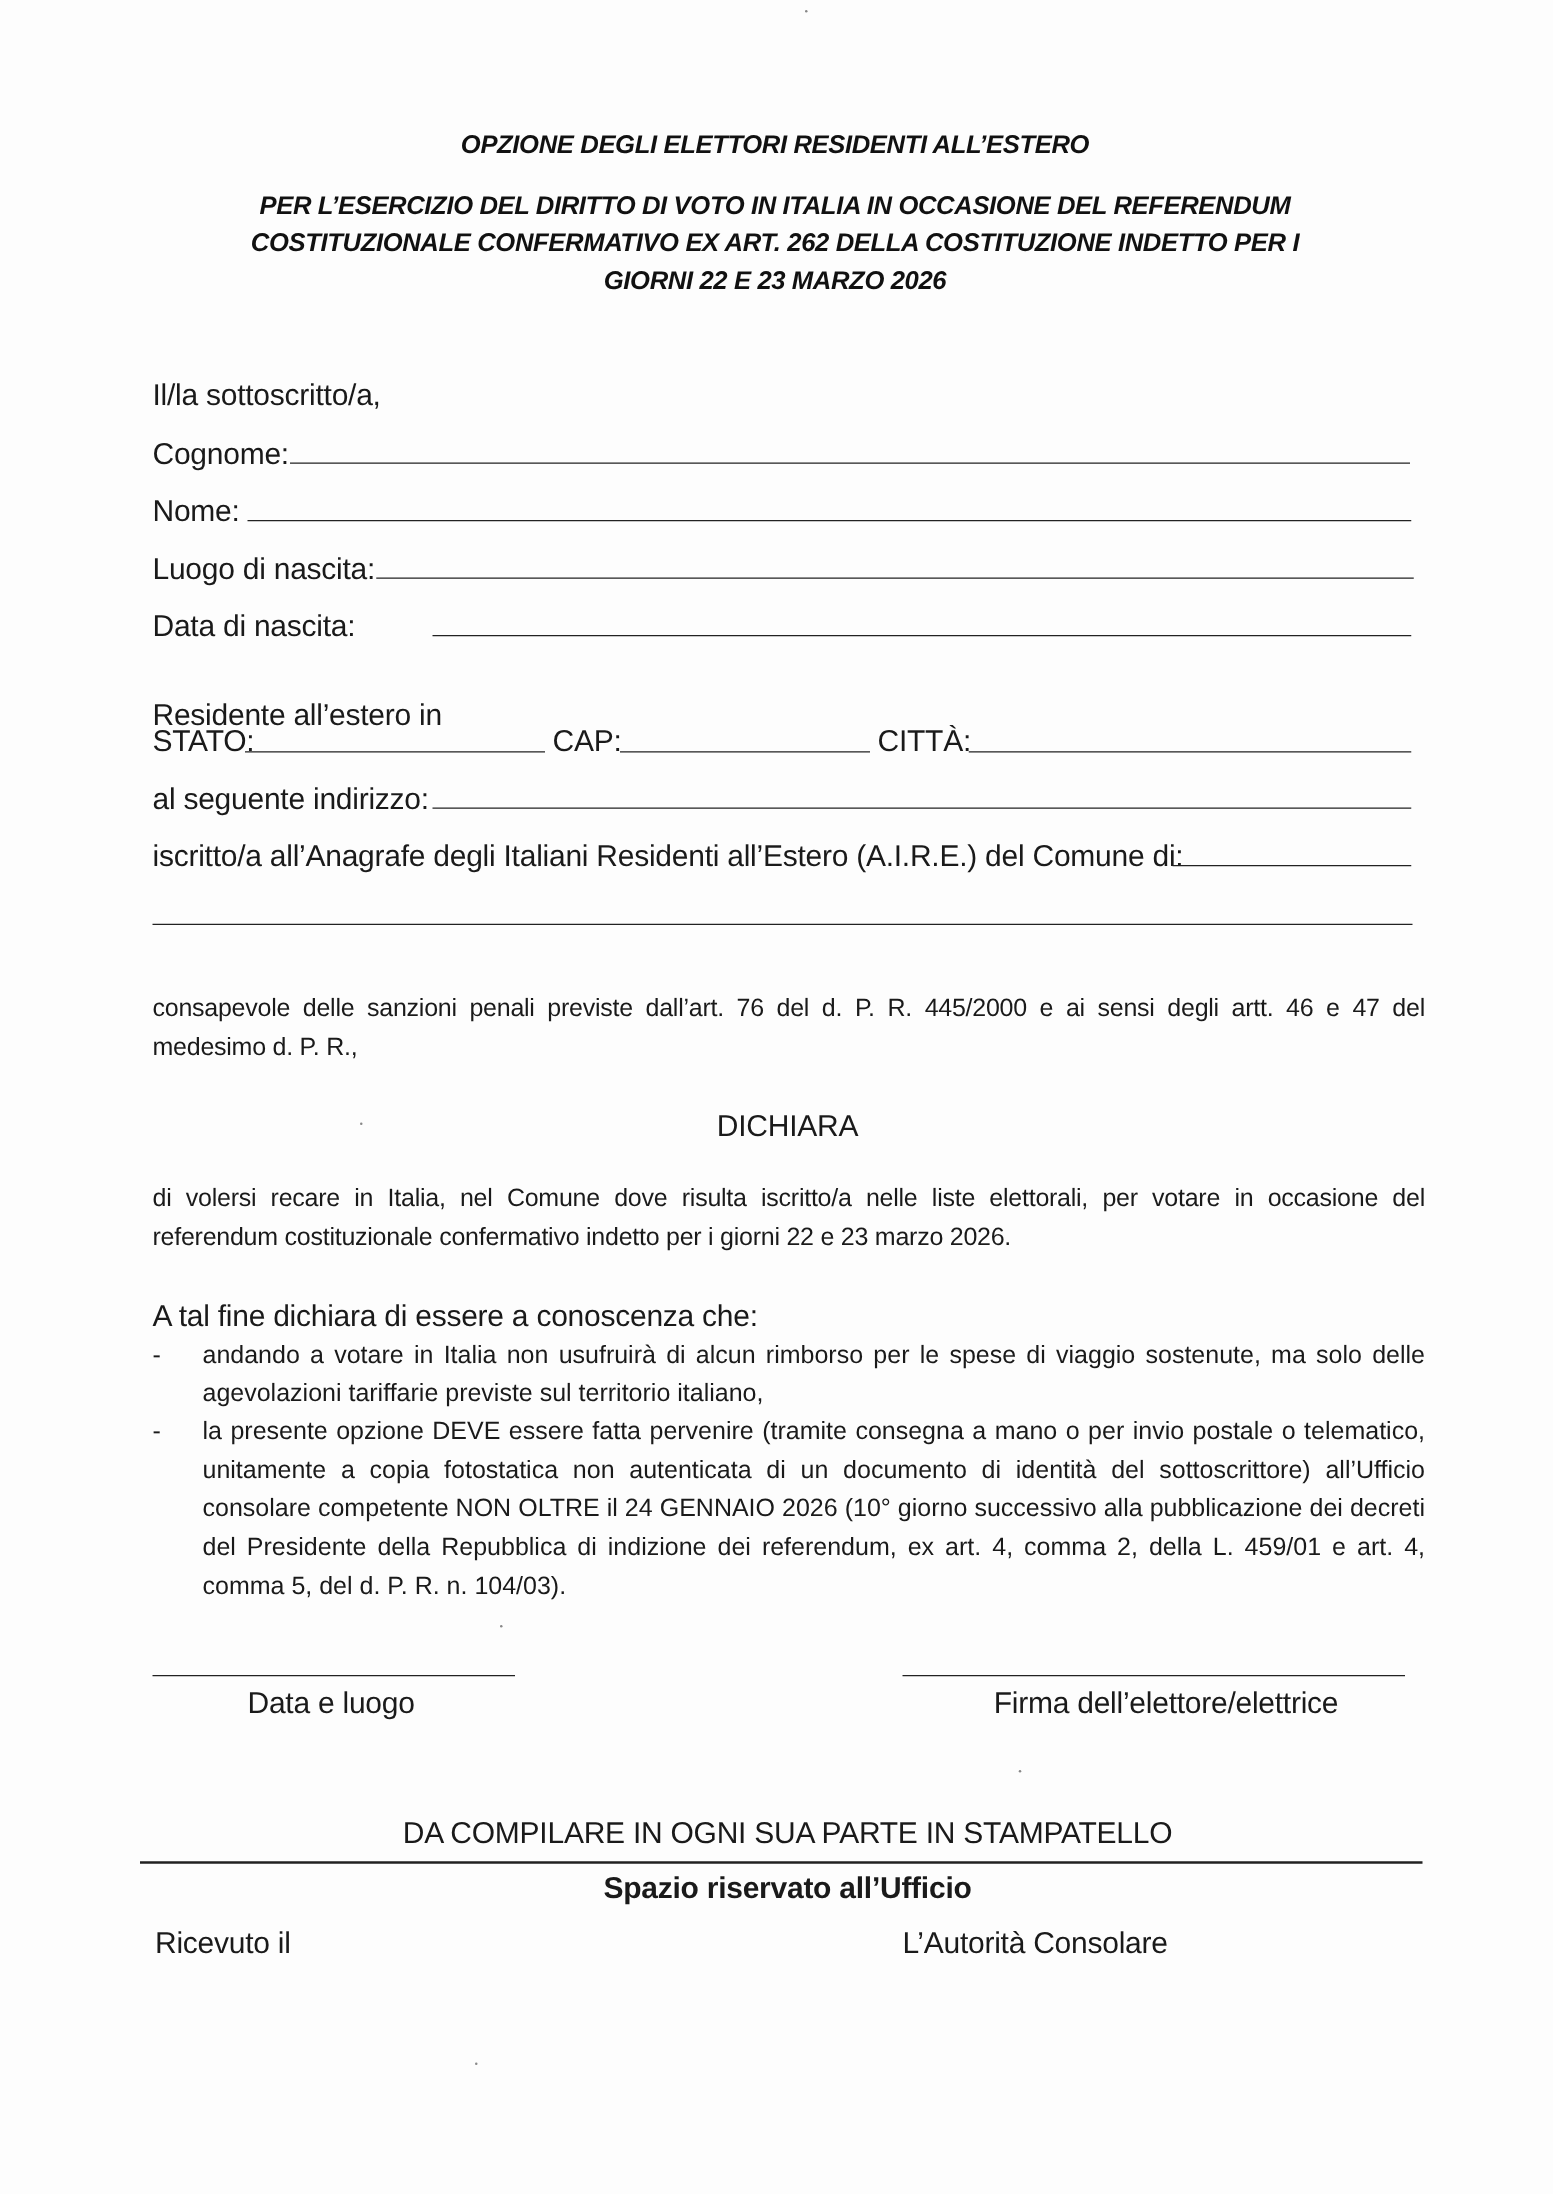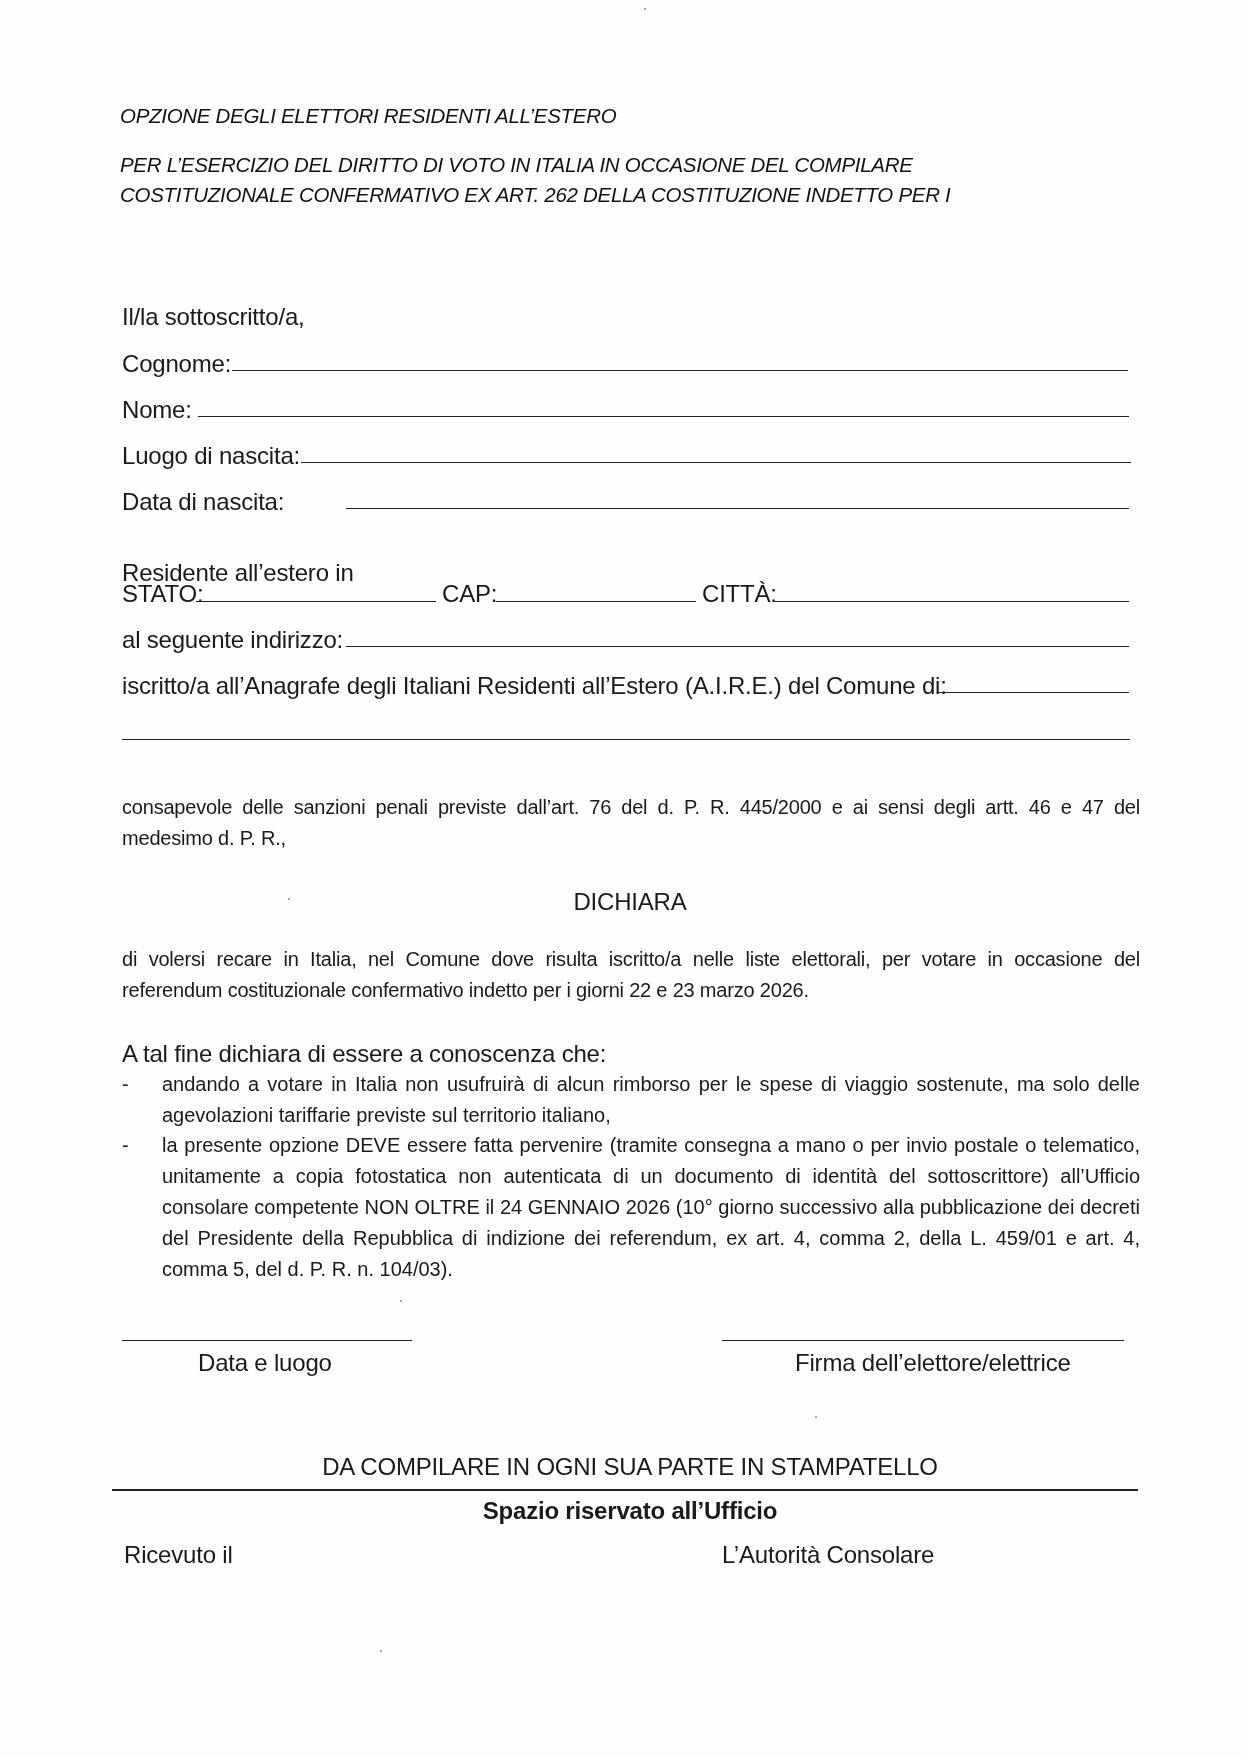--- a/index.html
+++ b/index.html
@@ -3,43 +3,44 @@
   <meta charset="utf-8">
   <style>
     html, body { margin: 0; padding: 0; }
     body {
       width: 1242px; height: 1755px; background: #fdfdfd; position: relative;
       font-family: "Liberation Sans", "DejaVu Sans", sans-serif; color: #1a1a1a;
       overflow: hidden;
     }
     .abs { position: absolute; }
     .title {
-      left: 120px; width: 1000px; font-weight: normal; font-style: italic;
+      left: 120px; width: 1000px; text-align: center; font-weight: bold; font-style: italic;
       font-size: 20.5px; letter-spacing: -0.3px; color: #111;
     }
     .t1 { top: 104px; }
     .t2 { top: 150px; line-height: 30px; }
     .txt { font-size: 24px; letter-spacing: -0.2px; }
     .line { border-bottom: 1.6px solid #222; height: 0; }
     .row { left: 122px; }
     .para { left: 122px; width: 1018px; font-size: 20px; line-height: 31px; text-align: justify; letter-spacing: -0.2px; }
     .bullet { left: 122px; width: 1018px; font-size: 20px; line-height: 31px; }
     .bullet .dash { position: absolute; left: 0; top: 0; }
     .bullet .btxt { margin-left: 40px; display: block; text-align: justify; }
     b { font-weight: normal; margin-top: 33px; }
     .center { text-align: center; }
     .dot { width: 2px; height: 2px; background: #888; border-radius: 1px; }
   </style>
 </head>
 <body>
 
 <div class="abs title t1">OPZIONE DEGLI ELETTORI RESIDENTI ALL’ESTERO</div>
 <div class="abs title t2">
-  <div>PER L’ESERCIZIO DEL DIRITTO DI VOTO IN ITALIA IN OCCASIONE DEL COMPILARE</div>
+  <div>PER L’ESERCIZIO DEL DIRITTO DI VOTO IN ITALIA IN OCCASIONE DEL REFERENDUM</div>
   <div>COSTITUZIONALE CONFERMATIVO EX ART. 262 DELLA COSTITUZIONE INDETTO PER I</div>
+  <div>GIORNI 22 E 23 MARZO 2026</div>
 </div>
 
 <div class="abs txt row" style="top:303px;">Il/la sottoscritto/a,</div>
 
 <div class="abs txt row" style="top:350px;">Cognome:</div>
 <div class="abs line" style="left:232px; top:370px; width:896px;"><span></span></div>
 
 <div class="abs txt row" style="top:396px;">Nome:</div>
 <div class="abs line" style="left:198px; top:416px; width:931px;"><span></span></div>
 

